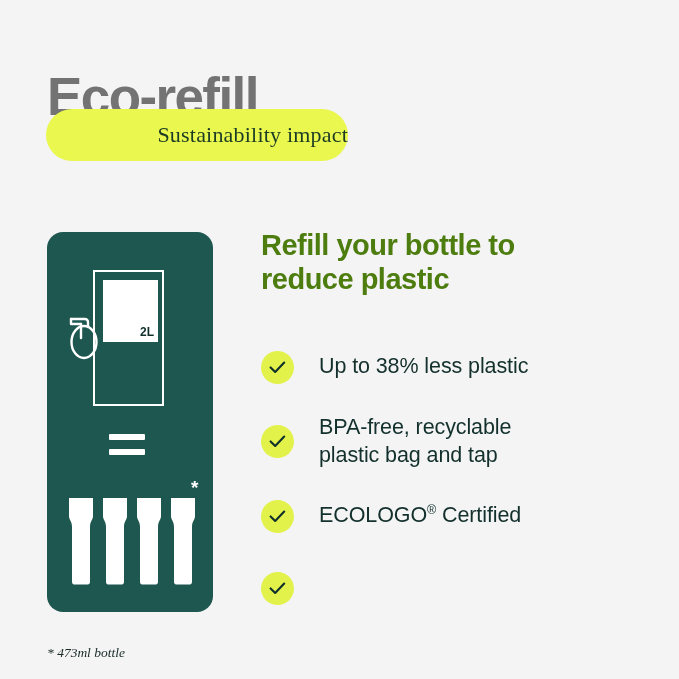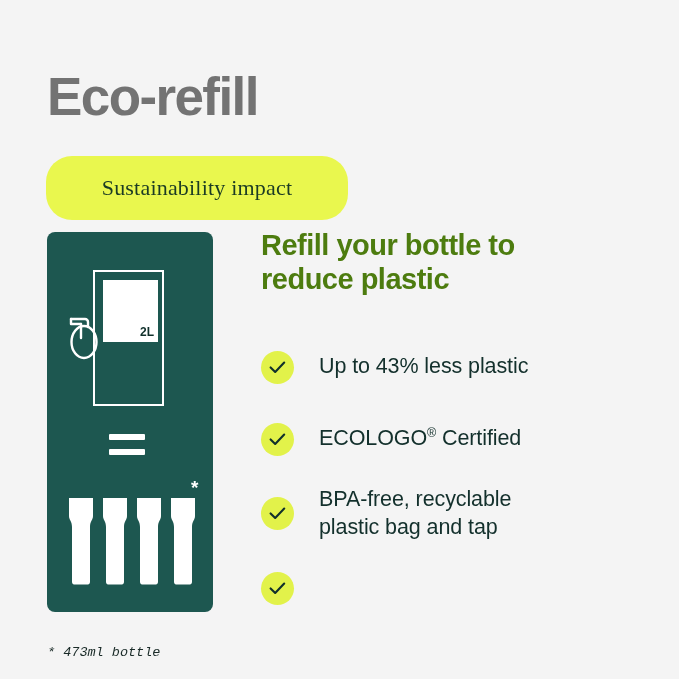--- a/index.html
+++ b/index.html
@@ -36,46 +36,45 @@
     white-space: nowrap;
     margin-top: 40px;
   }
 
   
   .badge {
     position: absolute;
     left: 46px;
     top: 109px;
     width: 302px;
-    height: 64px;
+    height: 52px;
     background: #e9f74e;
     border-radius: 26px;
     display: flex;
     align-items: center;
-    justify-content: center;
+    justify-content: flex-end;
     box-sizing: border-box;
-    margin-top: 47px;
   }
   .badge-label {
     font-family: "Liberation Serif", serif;
     font-size: 22px;
     color: #1b3b24;
     letter-spacing: 0.2px;
     white-space: nowrap;
   }
 
   
   .panel {
     position: absolute;
     left: 47px;
     top: 232px;
     width: 166px;
     height: 380px;
     background: #1d5750;
-    border-radius: 8px;
+    border-radius: 16px;
   }
 
   
   .carton {
     position: absolute;
     left: 46px;
     top: 38px;
     width: 71px;
     height: 136px;
     border: 2px solid #ffffff;
@@ -209,21 +208,21 @@
     font-size: 0.58em;
     vertical-align: super;
     line-height: 0;
   }
 
   
   .footnote {
     position: absolute;
     left: 47px;
     top: 645px;
-    font-family: Liberation Mono, monospace;
+    font-family: Liberation Serif, serif;
     font-style: italic;
     font-size: 13.5px;
     color: #1a2b28;
     white-space: nowrap;
   }
 </style>
 </head>
 <body>
 
 <div id="page">
@@ -279,48 +278,48 @@
 reduce plastic</h2>
 
     <ul class="feature-list">
 
       <li class="feature-item">
         <span class="check-circle">
           <svg width="17" height="13" viewBox="0 0 17 13" aria-hidden="true">
             <path d="M1.6 6.4 L6.2 11 L15.2 1.6" fill="none" stroke="#11302b" stroke-width="2.1" stroke-linecap="round" stroke-linejoin="round"></path>
           </svg>
         </span>
-        <span class="feature-text">Up to 43% less plastic</span>
-      </li>
-
-      <li class="feature-item">
-        <span class="check-circle">
-          <svg width="17" height="13" viewBox="0 0 17 13" aria-hidden="true">
-            <path d="M1.6 6.4 L6.2 11 L15.2 1.6" fill="none" stroke="#11302b" stroke-width="2.1" stroke-linecap="round" stroke-linejoin="round"></path>
-          </svg>
-        </span>
-        <span class="feature-text"><span>ECOLOGO</span><sup>®</sup><span> Certified</span></span>
+        <span class="feature-text">Up to 38% less plastic</span>
       </li>
 
       <li class="feature-item">
         <span class="check-circle">
           <svg width="17" height="13" viewBox="0 0 17 13" aria-hidden="true">
             <path d="M1.6 6.4 L6.2 11 L15.2 1.6" fill="none" stroke="#11302b" stroke-width="2.1" stroke-linecap="round" stroke-linejoin="round"></path>
           </svg>
         </span>
         <span class="feature-text">BPA-free, recyclable
 plastic bag and tap</span>
       </li>
 
       <li class="feature-item">
         <span class="check-circle">
           <svg width="17" height="13" viewBox="0 0 17 13" aria-hidden="true">
             <path d="M1.6 6.4 L6.2 11 L15.2 1.6" fill="none" stroke="#11302b" stroke-width="2.1" stroke-linecap="round" stroke-linejoin="round"></path>
           </svg>
         </span>
+        <span class="feature-text"><span>ECOLOGO</span><sup>®</sup><span> Certified</span></span>
+      </li>
+
+      <li class="feature-item">
+        <span class="check-circle">
+          <svg width="17" height="13" viewBox="0 0 17 13" aria-hidden="true">
+            <path d="M1.6 6.4 L6.2 11 L15.2 1.6" fill="none" stroke="#11302b" stroke-width="2.1" stroke-linecap="round" stroke-linejoin="round"></path>
+          </svg>
+        </span>
       </li>
 
     </ul>
   </div>
 
   <div class="footnote">* 473ml bottle</div>
 
 </div>
 
 </body></html>

